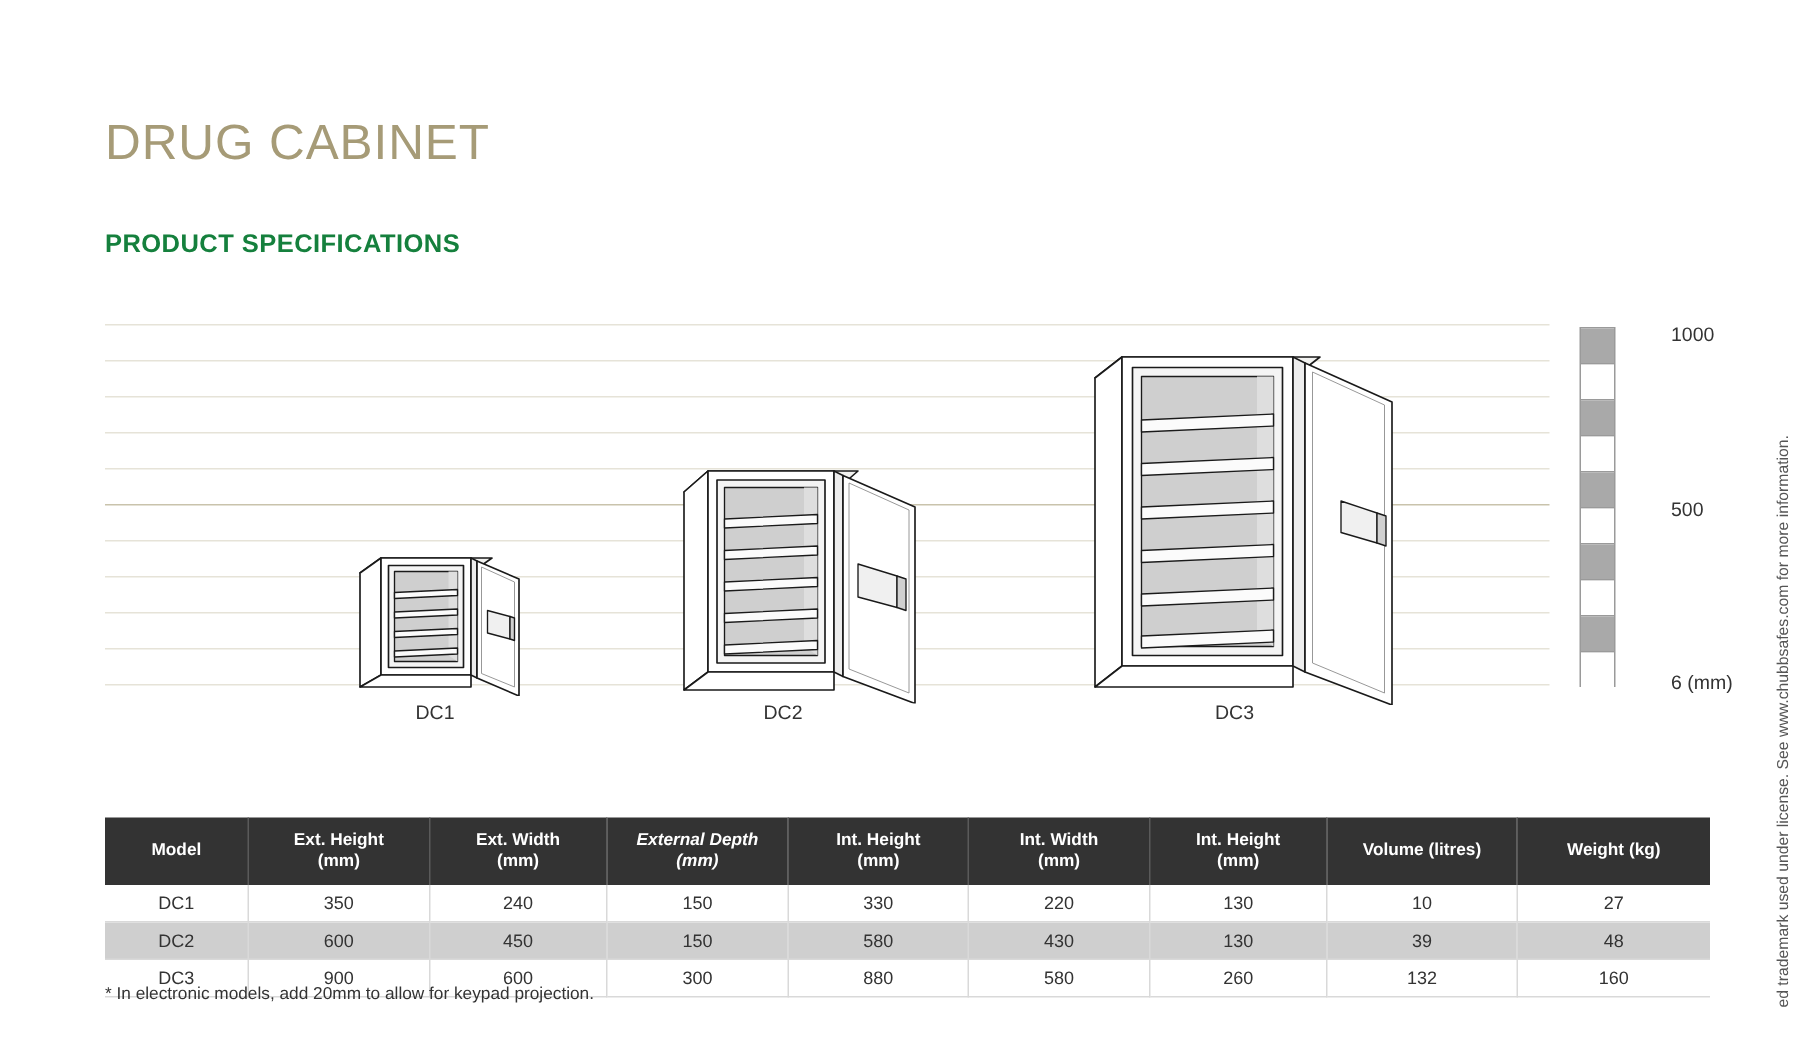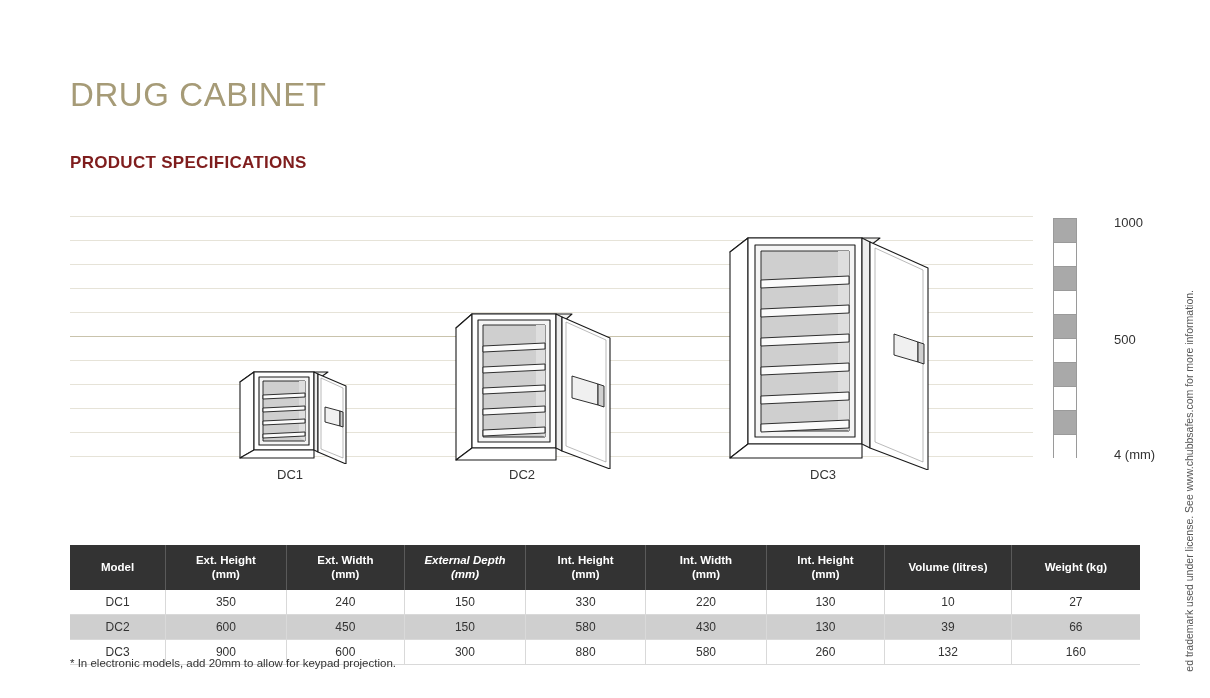--- a/index.html
+++ b/index.html
@@ -27,21 +27,21 @@
     color: #a69b77;
     white-space: nowrap;
   }
   #section-title {
     position: absolute;
     left: 70px;
     top: 153px;
     font-size: 17px;
     font-weight: bold;
     letter-spacing: 0.3px;
-    color: #7f1d1d;
+    color: #15803d;
     white-space: nowrap;
   }
 
   
   #chart-area {
     position: absolute;
     left: 70px;
     top: 216px;
     width: 963px;
     height: 244px;
@@ -278,21 +278,21 @@
   <div class="ruler-block filled" style="top:96px;"></div>
   <div class="ruler-block empty" style="top:120px;"></div>
   <div class="ruler-block filled" style="top:144px;"></div>
   <div class="ruler-block empty" style="top:168px;"></div>
   <div class="ruler-block filled" style="top:192px;"></div>
   <div class="ruler-block empty last" style="top:216px;"></div>
 </div>
 
 <div class="ruler-label" style="top:215px;">1000</div>
 <div class="ruler-label" style="top:332px;text-align:right;">500</div>
-<div class="ruler-label" style="top:447px;">4 (mm)</div>
+<div class="ruler-label" style="top:447px;">6 (mm)</div>
 
 <table id="spec-table">
   <thead>
     <tr>
       <th style="width:93px;">
         <span>Model</span>
       </th>
       <th style="width:118px;">
         <span>Ext. Height</span><br>
         <span>(mm)</span>
@@ -339,21 +339,21 @@
     </tr>
     <tr class="alt">
       <td>DC2</td>
       <td>600</td>
       <td>450</td>
       <td>150</td>
       <td>580</td>
       <td>430</td>
       <td>130</td>
       <td>39</td>
-      <td>66</td>
+      <td>48</td>
     </tr>
     <tr>
       <td>DC3</td>
       <td>900</td>
       <td>600</td>
       <td>300</td>
       <td>880</td>
       <td>580</td>
       <td>260</td>
       <td>132</td>

